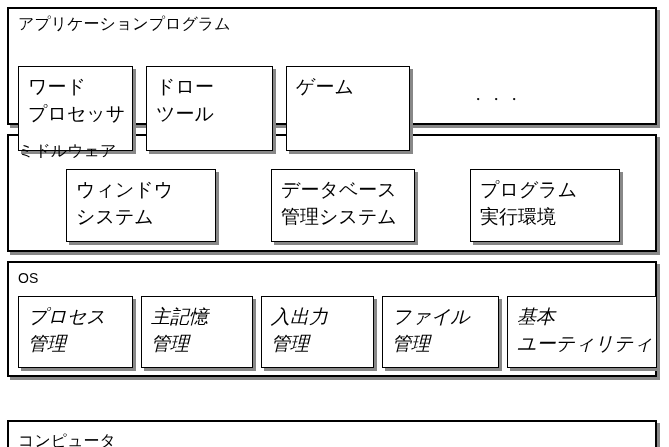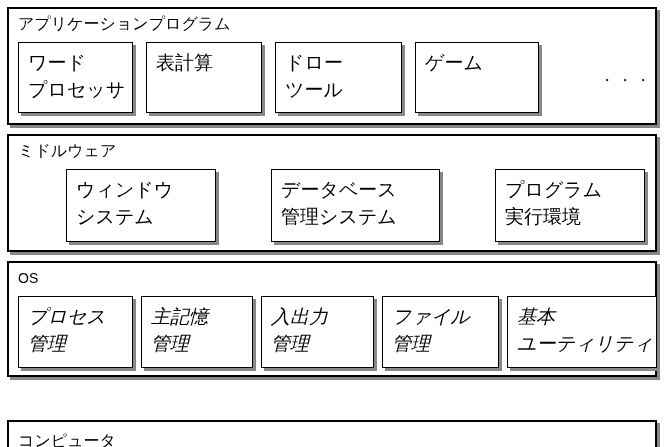--- a/index.html
+++ b/index.html
@@ -44,21 +44,21 @@
     background:var(--bg);
     border:1px solid var(--border);
     box-shadow:3px 3px 0 var(--shadow);
     padding:6px 9px 0 9px;
     font-size:19px;
     line-height:27px;
     flex:0 0 auto;
     white-space:nowrap;
     overflow:hidden;
   }
-  .p1 .box{height:71px;}
+  .p1 .box{height:85px;margin-top:24px;}
   .p2 .box{height:73px;margin-left:48px;}
   .p3 .box{height:72px;}
   .p1 .row{gap:13px;}
   .p2 .row{gap:7px;}
   .p3 .row{gap:8px;font-style:italic;}
   .ellipsis{
     font-size:14px;
     letter-spacing:4px;
     align-self:center;
     margin-top:6px;
@@ -70,44 +70,40 @@
 </head>
 <body>
 
 <div class="panel p1">
   <div class="panel-title">アプリケーションプログラム</div>
   <div class="row">
     <div class="box" style="width:115px">
       <div>ワード</div>
       <div>プロセッサ</div>
     </div>
-    <div class="box" style="width:116px">
-      <div>表計算</div>
-      <div></div>
-    </div>
     <div class="box" style="width:127px">
       <div>ドロー</div>
       <div>ツール</div>
     </div>
     <div class="box" style="width:124px">
       <div>ゲーム</div>
       <div></div>
     </div>
     <div class="ellipsis e1">・・・</div>
   </div>
 </div>
 
 <div class="panel p2">
   <div class="panel-title">ミドルウェア</div>
   <div class="row">
     <div class="box" style="width:150px">
       <div>ウィンドウ</div>
       <div>システム</div>
     </div>
-    <div class="box" style="width:169px">
+    <div class="box" style="width:144px">
       <div>データベース</div>
       <div>管理システム</div>
     </div>
     <div class="box" style="width:150px">
       <div>プログラム</div>
       <div>実行環境</div>
     </div>
     <div class="ellipsis e2">・・・</div>
   </div>
 </div>

